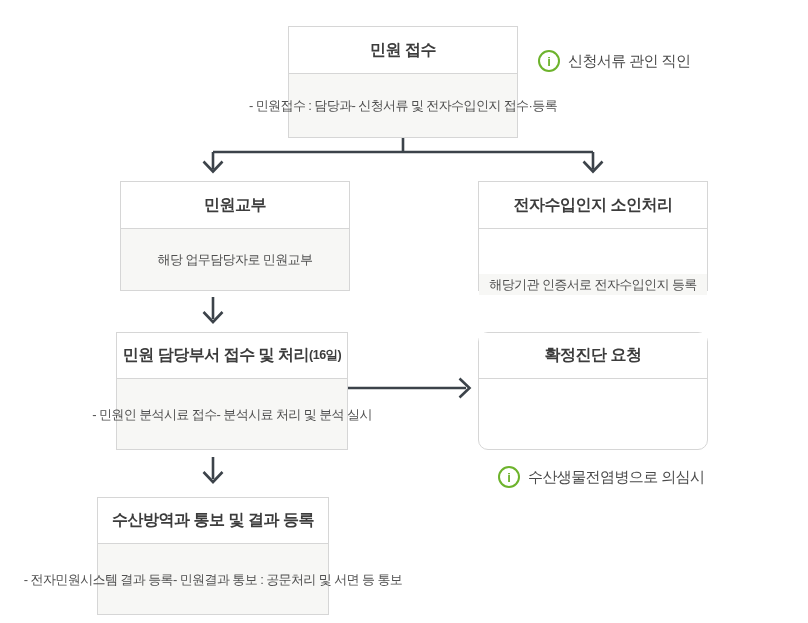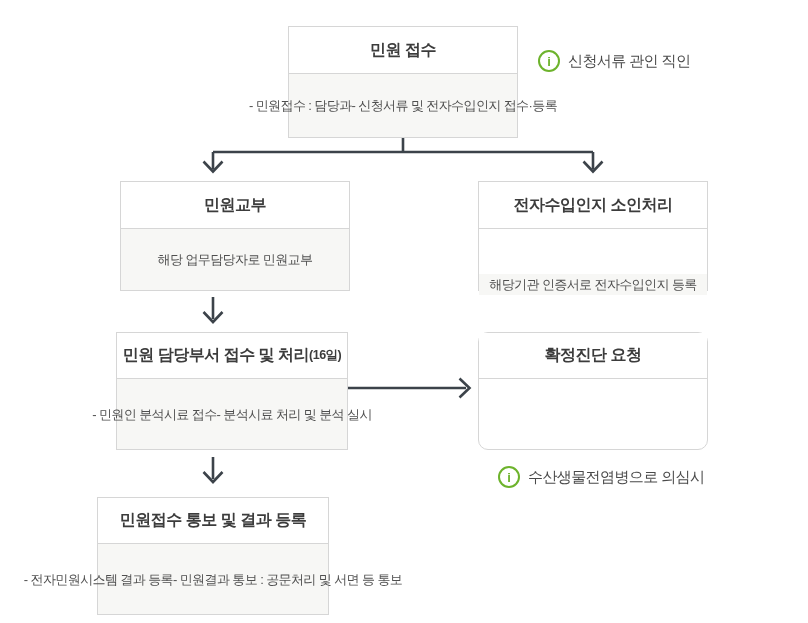--- a/index.html
+++ b/index.html
@@ -175,21 +175,21 @@
 
   <div class="note" style="left:498px; top:466px;">
     <span class="info-icon">
       <span>i</span>
     </span>
     <span class="note-text">수산생물전염병으로 의심시</span>
   </div>
 
   <div class="flow-box" style="left:97px; top:497px; width:232px; height:118px;">
     <div class="box-header" style="height:46px;">
-      <span>민원접수 통보 및 결과 등록</span>
+      <span>수산방역과 통보 및 결과 등록</span>
     </div>
     <div class="box-body">
       <div class="body-line">- 전자민원시스템 결과 등록</div>
       <div class="body-line">- 민원결과 통보 : 공문처리 및 서면 등 통보</div>
     </div>
   </div>
 
 </div>
 
 </body></html>

